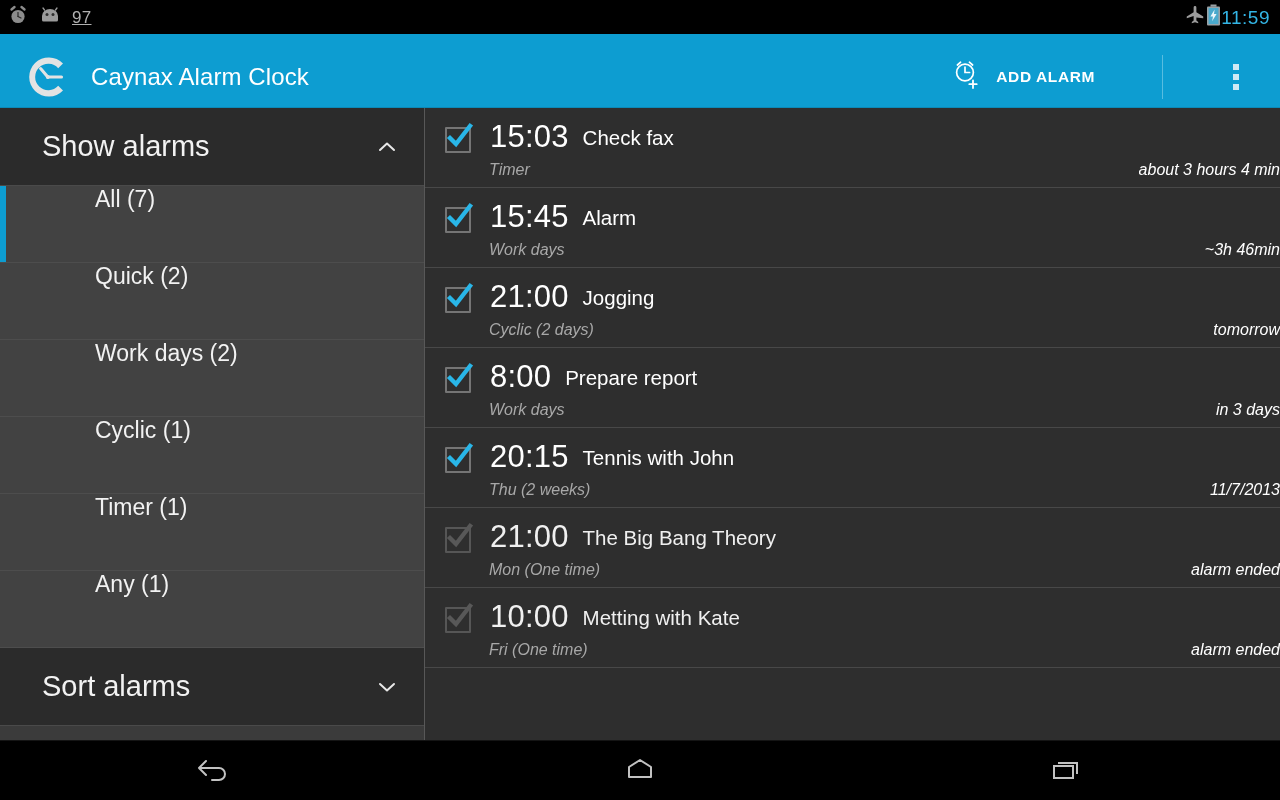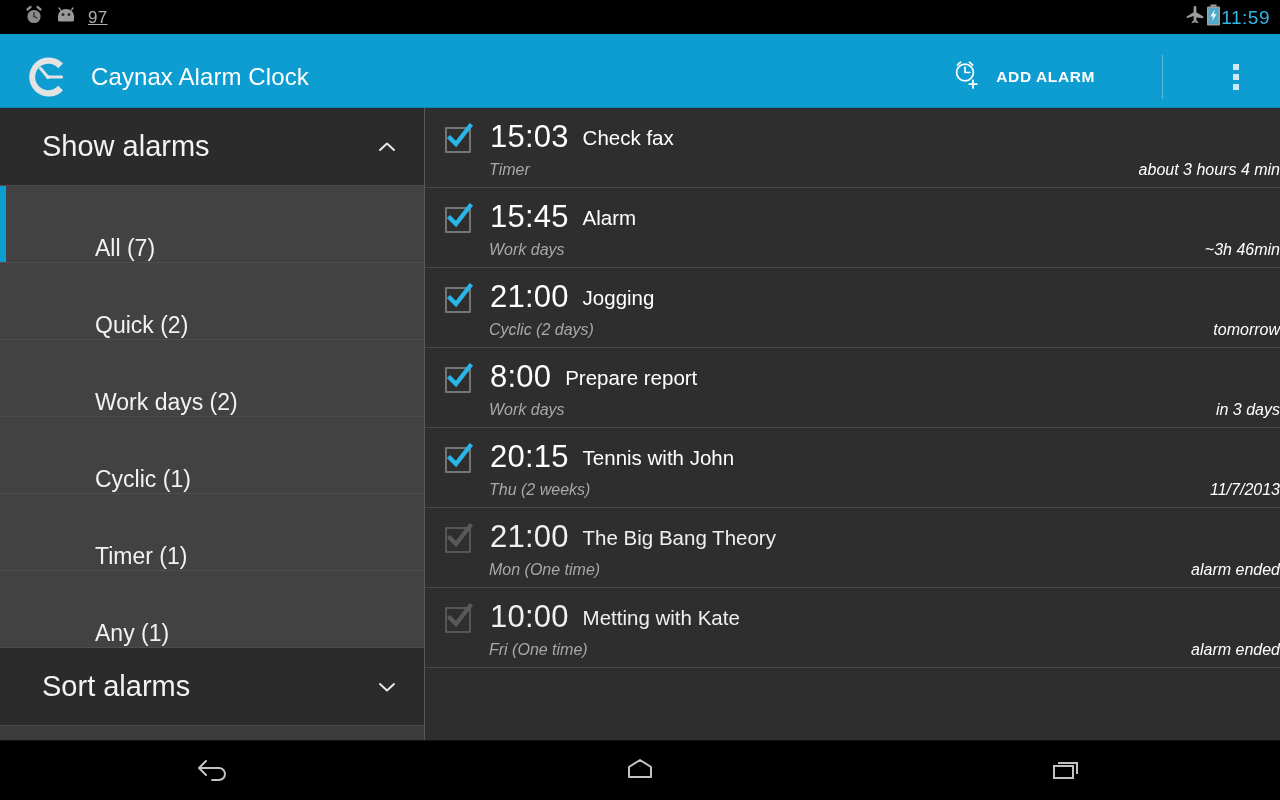--- a/index.html
+++ b/index.html
@@ -8,21 +8,21 @@
     background:#000;
     font-family:"Liberation Sans", sans-serif;
     overflow:hidden;
   }
   #screen { position:relative; width:1280px; height:800px; background:#1d1d1d; }
 
   
   .statusbar {
     position:absolute; top:0; left:0; width:1280px; height:34px;
     background:#000; display:flex; align-items:center;
-    padding:0 10px 0 24px;
+    padding:0 10px 0 8px;
   }
   .sb-left { display:flex; align-items:center; gap:11px; }
   .sb-right { margin-left:auto; display:flex; align-items:center; gap:0; }
   .sb-batt-num {
     color:#b0b0b0; font-size:17px; letter-spacing:0.3px;
     text-decoration:underline; line-height:1;
   }
   .sb-clock { color:#33b5e5; font-size:19px; letter-spacing:0.5px; line-height:1; }
 
   
@@ -65,21 +65,21 @@
     border-right:1px solid #585858; position:relative;
   }
   .sb-section {
     height:78px; background:#2b2b2b; display:flex; align-items:center;
     padding:0 26px 0 42px; cursor:pointer;
     border-bottom:1px solid #4a4a4a;
   }
   .sb-section-label { color:#f2f2f2; font-size:29px; font-weight:400; }
   .sb-chevron { margin-left:auto; width:22px; height:22px; }
   .sb-item {
-    height:77px; background:#424242; display:flex; align-items:flex-end;
+    height:77px; background:#424242; display:flex; align-items:flex-start;
     padding-left:95px; cursor:pointer;
     border-bottom:1px solid #4d4d4d; position:relative;
   }
   .sb-item.selected::before {
     content:""; position:absolute; left:0; top:0; bottom:0; width:6px;
     background:#0d9dd1;
   }
   .sb-item-label { color:#f2f2f2; font-size:23px; }
   .sb-spacer { background:#3b3b3b; }
 

